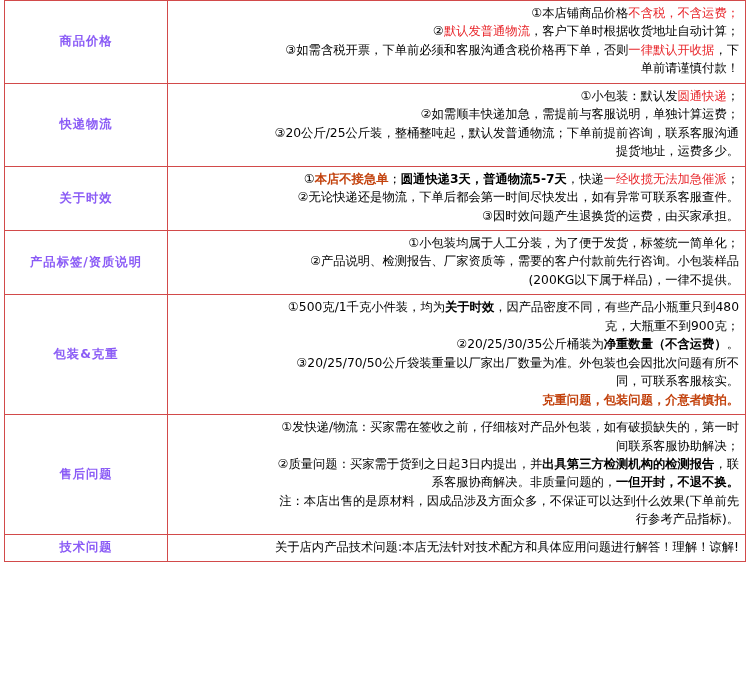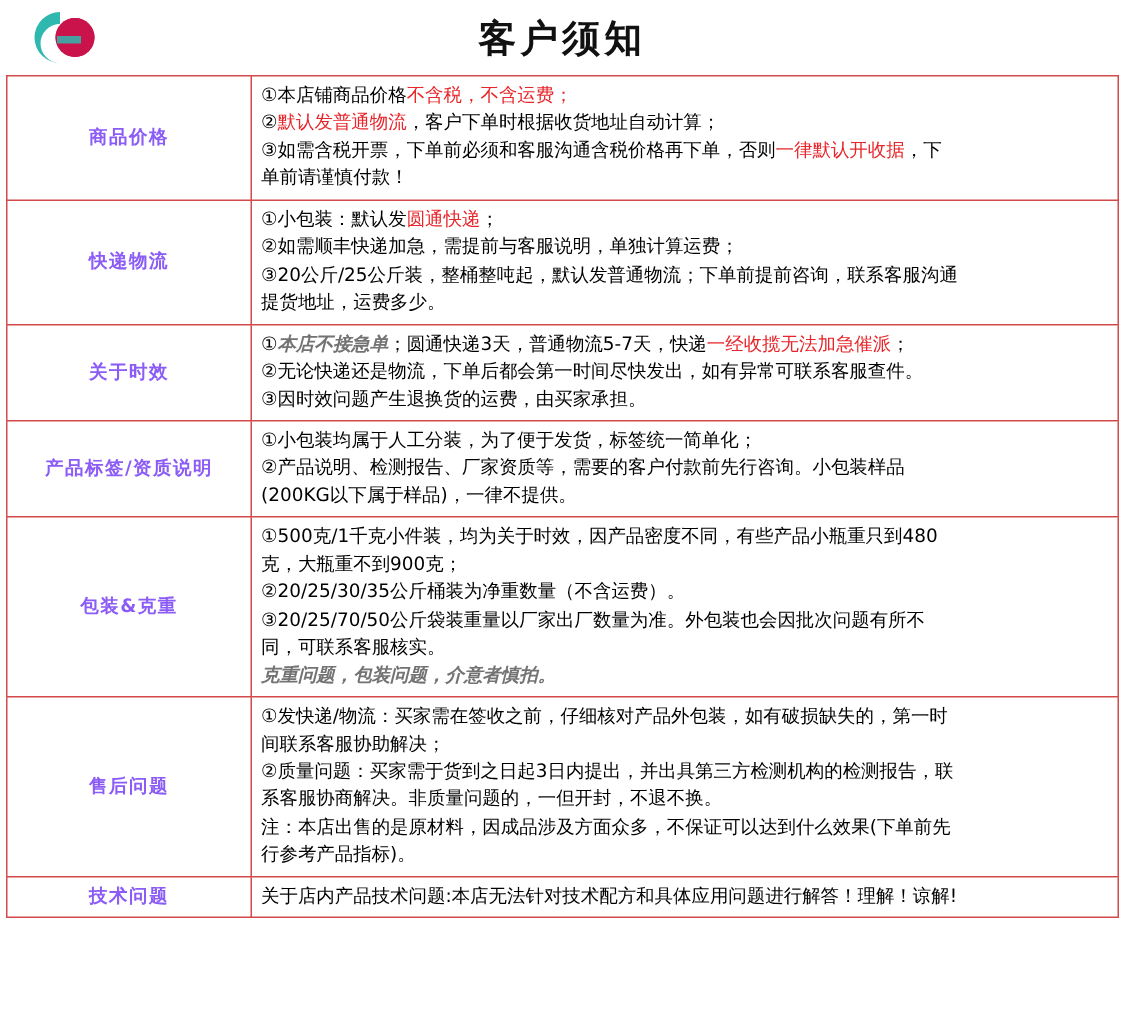--- a/index.html
+++ b/index.html
@@ -64,50 +64,39 @@
     letter-spacing: 1px;
     color: #8b5cf6;
   }
   td.content {
     text-align: left;
     padding-left: 8px;
     padding-right: 6px;
   }
   .content p {
     margin: 0 0 1px 0;
+    text-align: right;
   }
   .red {
     color: #e8252a;
   }
   .redb {
-    color: #737373;
+    color: #c2410c;
     font-weight: bold;
-    font-style: italic;
   }
   .b {
-    font-weight: normal;
+    font-weight: bold;
     margin-top: 36px;
   }
 </style>
 </head>
 <body>
 
 <div class="page">
 
-  <div class="header">
-    <span class="logo">
-      <svg width="70" height="46" viewBox="0 0 70 46" xmlns="http://www.w3.org/2000/svg">
-        <path d="M32 6 A17 17 0 1 0 32 40 A13 13 0 1 1 32 14 Z" fill="#2fb8b0"></path>
-        <circle cx="42" cy="23" r="13" fill="#c9134a"></circle>
-        <path d="M42 10 A13 13 0 0 0 42 36 A13 13 0 0 0 42 10 Z" fill="#c9134a"></path>
-        <path d="M30 22 h16 v5 h-16 z" fill="#2fb8b0" opacity="0.85"></path>
-      </svg>
-    </span>
-    <span class="title">客户须知</span>
-  </div>
 
   <table class="notice">
     <tbody>
         <tr>
           <td class="label">商品价格</td>
           <td class="content">
             <p><span>①本店铺商品价格</span><span class="red">不含税，不含运费；</span></p>
             <p><span>②</span><span class="red">默认发普通物流</span><span>，客户下单时根据收货地址自动计算；</span></p>
             <p><span>③如需含税开票，下单前必须和客服沟通含税价格再下单，否则</span><span class="red">一律默认开收据</span><span>，下</span></p>
             <p><span>单前请谨慎付款！</span></p>

